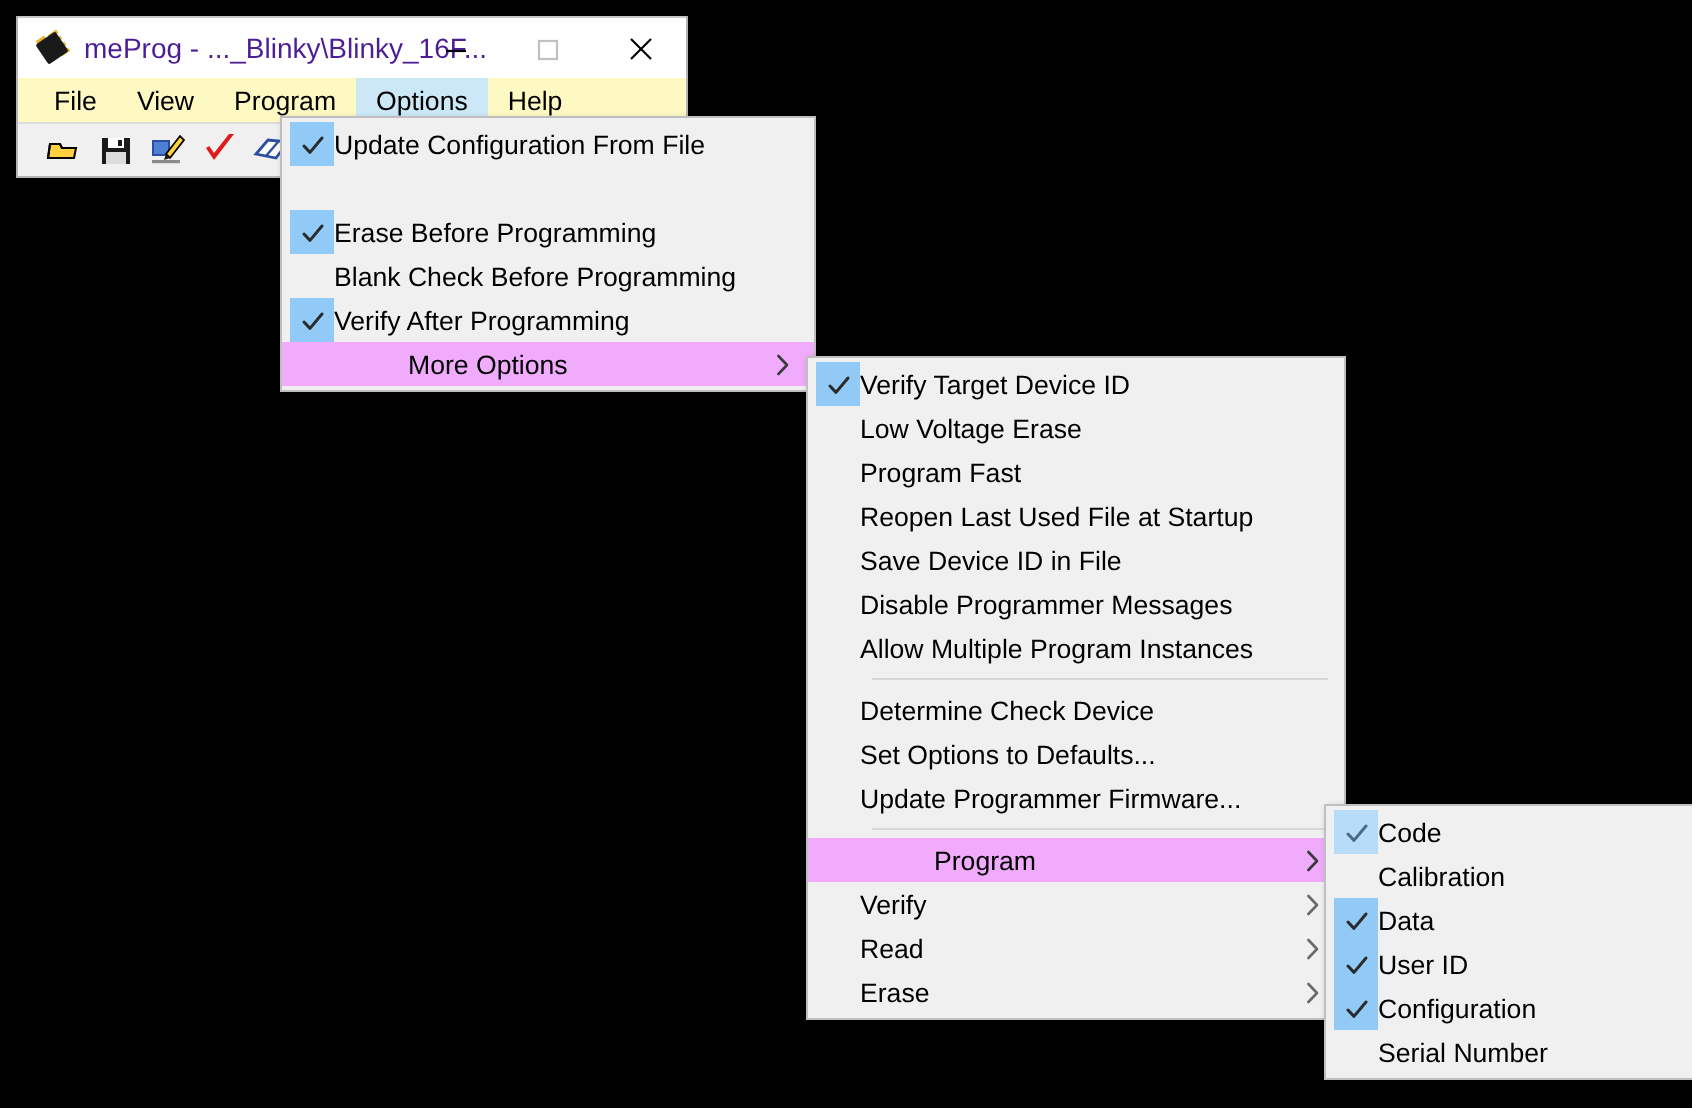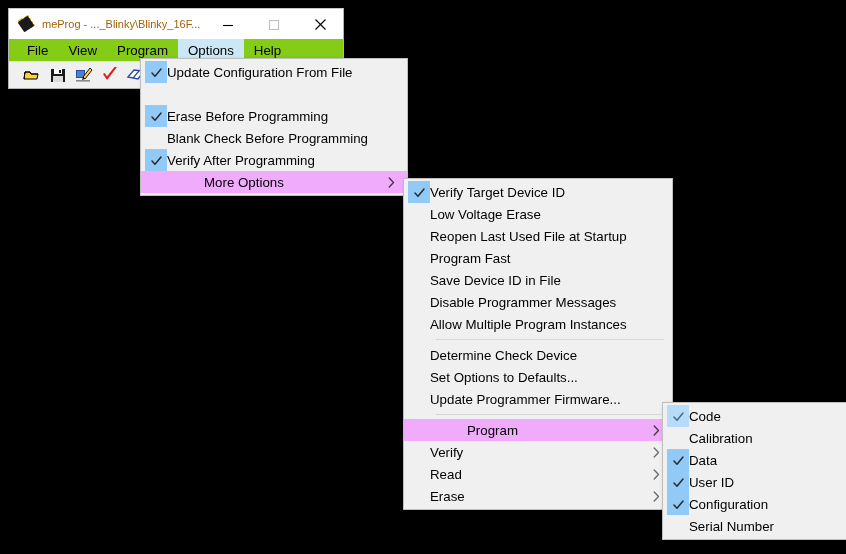--- a/index.html
+++ b/index.html
@@ -54,22 +54,22 @@
     width: 18px; height: 16px;
   }
   .chip-pins i {
     position: absolute;
     display: block;
     width: 5px; height: 2px;
     background: #e8b32a;
     transform: rotate(-34deg);
   }
   .title-text {
-    font-size: 11px;
-    color: #a16207;
+    font-size: 14px;
+    color: #4c1d95;
     white-space: nowrap;
     letter-spacing: 0px;
   }
   .win-controls {
     position: absolute;
     right: 0; top: 0;
     height: 31px;
     display: flex;
   }
   .win-btn {
@@ -78,21 +78,21 @@
     background: transparent;
   }
   .win-btn svg { display: block; }
   .glyph-min { stroke: #000; stroke-width: 1.1; }
   .glyph-max { stroke: #c0c0c0; stroke-width: 1.1; fill: none; }
   .glyph-close { stroke: #000; stroke-width: 1.1; }
 
   
   .menubar {
     height: 22px;
-    background: #84cc16;
+    background: #fef9c3;
     display: flex;
     align-items: stretch;
     padding-left: 8px;
     font-size: 13.3px;
   }
   .menubar-item {
     padding: 0 10px;
     display: flex; align-items: center;
     color: #000;
     white-space: nowrap;
@@ -335,25 +335,25 @@
         </svg>
       </span>
       <span class="menu-label">Verify Target Device ID</span>
     </div>
     <div class="menu-row">
       <span class="check-box"></span>
       <span class="menu-label">Low Voltage Erase</span>
     </div>
     <div class="menu-row">
       <span class="check-box"></span>
+      <span class="menu-label">Program Fast</span>
+    </div>
+    <div class="menu-row">
+      <span class="check-box"></span>
       <span class="menu-label">Reopen Last Used File at Startup</span>
-    </div>
-    <div class="menu-row">
-      <span class="check-box"></span>
-      <span class="menu-label">Program Fast</span>
     </div>
     <div class="menu-row">
       <span class="check-box"></span>
       <span class="menu-label">Save Device ID in File</span>
     </div>
     <div class="menu-row">
       <span class="check-box"></span>
       <span class="menu-label">Disable Programmer Messages</span>
     </div>
     <div class="menu-row">

